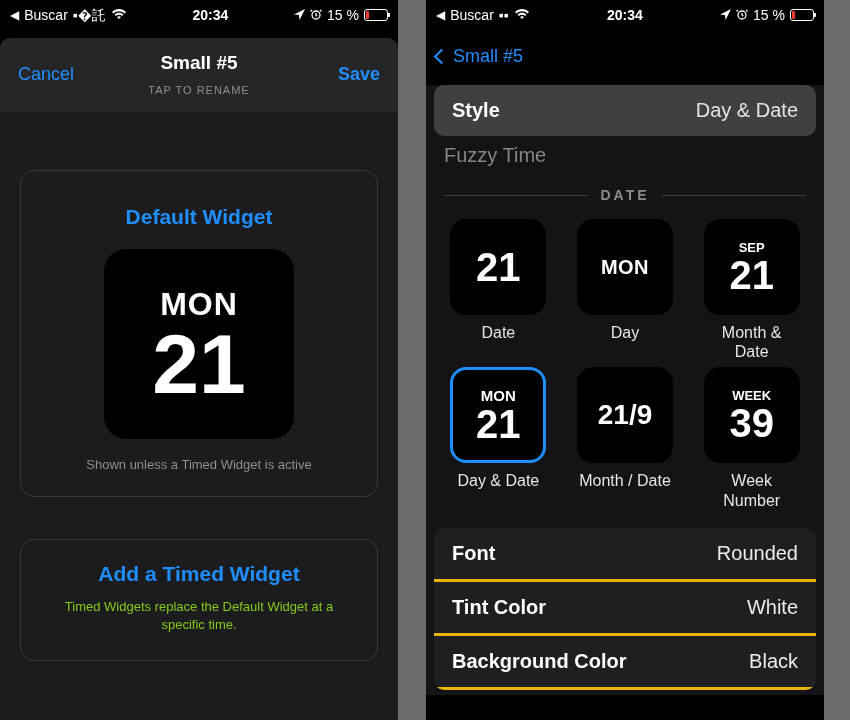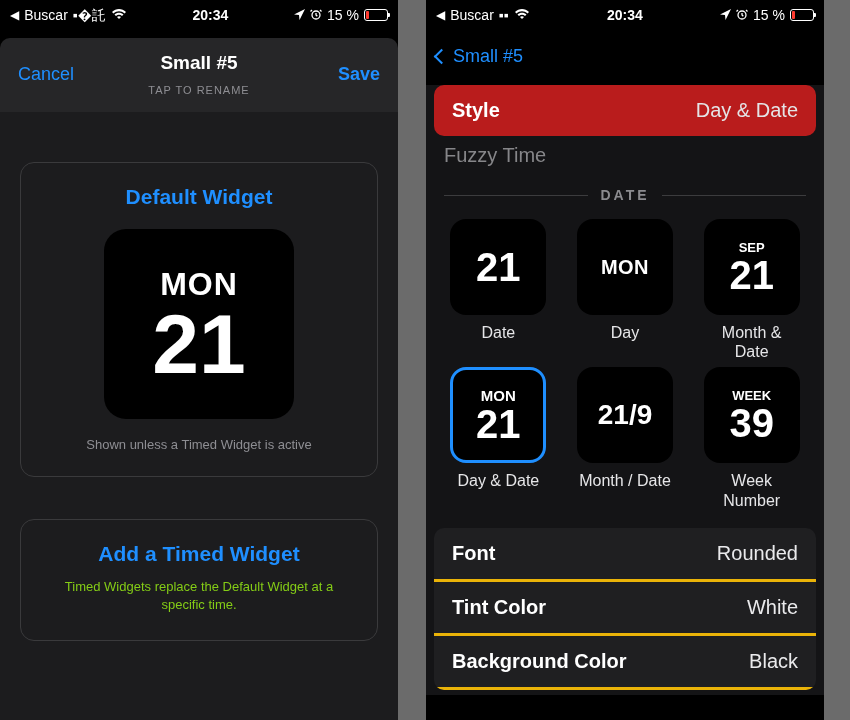--- a/index.html
+++ b/index.html
@@ -68,22 +68,22 @@
 
   .main-area {
     background: #1c1c1e;
     margin-top: 16px;
     height: 620px;
     padding: 20px 20px 0 20px;
   }
   .widget-card {
     border: 1.5px solid #3a3a3c;
     border-radius: 14px;
-    padding: 22px 18px 24px 18px;
-    margin-top: 30px;
+    padding: 34px 18px 24px 18px;
+    margin-top: 38px;
   }
   .widget-title-blue {
     color: #1f8fff; font-size: 21px; font-weight: 700; text-align: center;
   }
   .preview-tile {
     width: 190px; height: 190px; background: #000; border-radius: 22px;
     margin: 20px auto 18px auto; display: flex; flex-direction: column;
     align-items: center; justify-content: center; color: #fff;
   }
   .preview-tile .dow { font-size: 32px; font-weight: 800; letter-spacing: 1px; }
@@ -102,21 +102,21 @@
   .chevron-left {
     width: 11px; height: 11px; border-left: 2.5px solid #1f8fff; border-bottom: 2.5px solid #1f8fff;
     transform: rotate(45deg); display: inline-block; margin-right: 4px;
   }
   .r-title { color: #fff; font-size: 19px; font-weight: 700; flex: 1; text-align: center; margin-left: -110px; }
   .r-area { background: #141416; height: 610px; }
 
   .row {
     display: flex; justify-content: space-between; align-items: center;
     padding: 14px 18px; color: #fff; font-size: 20px;
-    background: #b91c1c; border-radius: 10px; margin: 4px 8px;
+    background: #404040; border-radius: 10px; margin: 4px 8px;
   }
   .row .label { font-weight: 700; }
   .row .value { color: #e4e4e6; font-weight: 400; }
   .fuzzy { color: #868689; font-size: 20px; padding: 4px 18px 8px 18px; }
 
   .date-hr {
     display: flex; align-items: center; gap: 12px; margin: 12px 18px 10px 18px;
     color: #8b8b8f; font-size: 14px; letter-spacing: 3px; font-weight: 600;
   }
   .date-hr::before, .date-hr::after {

